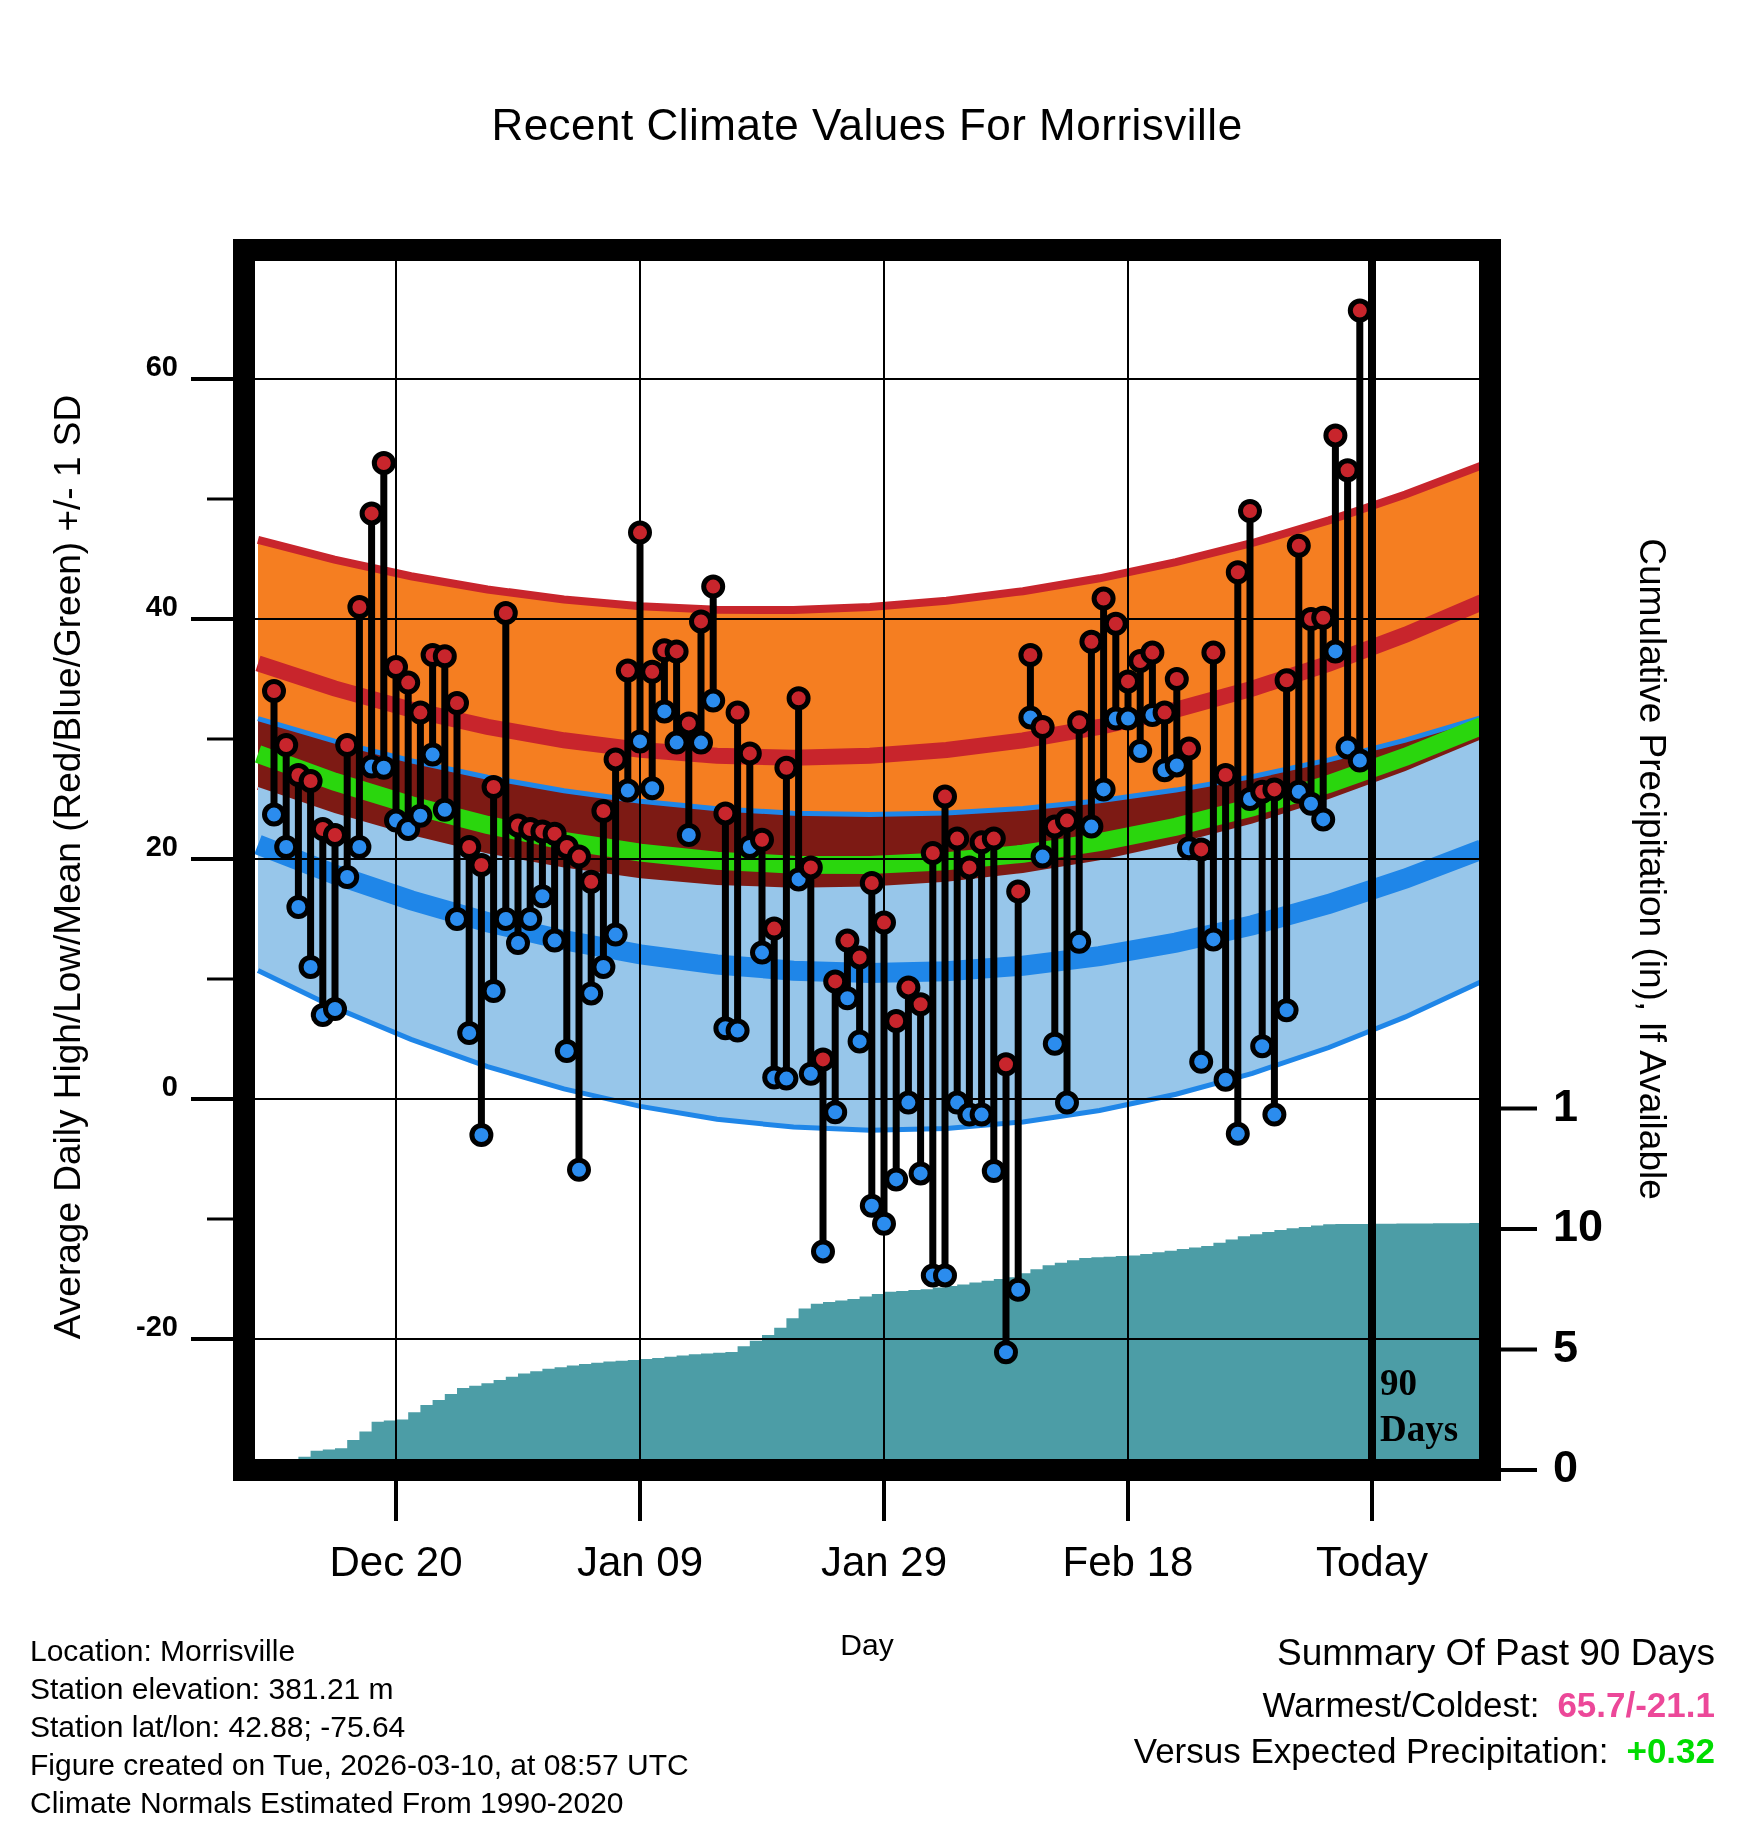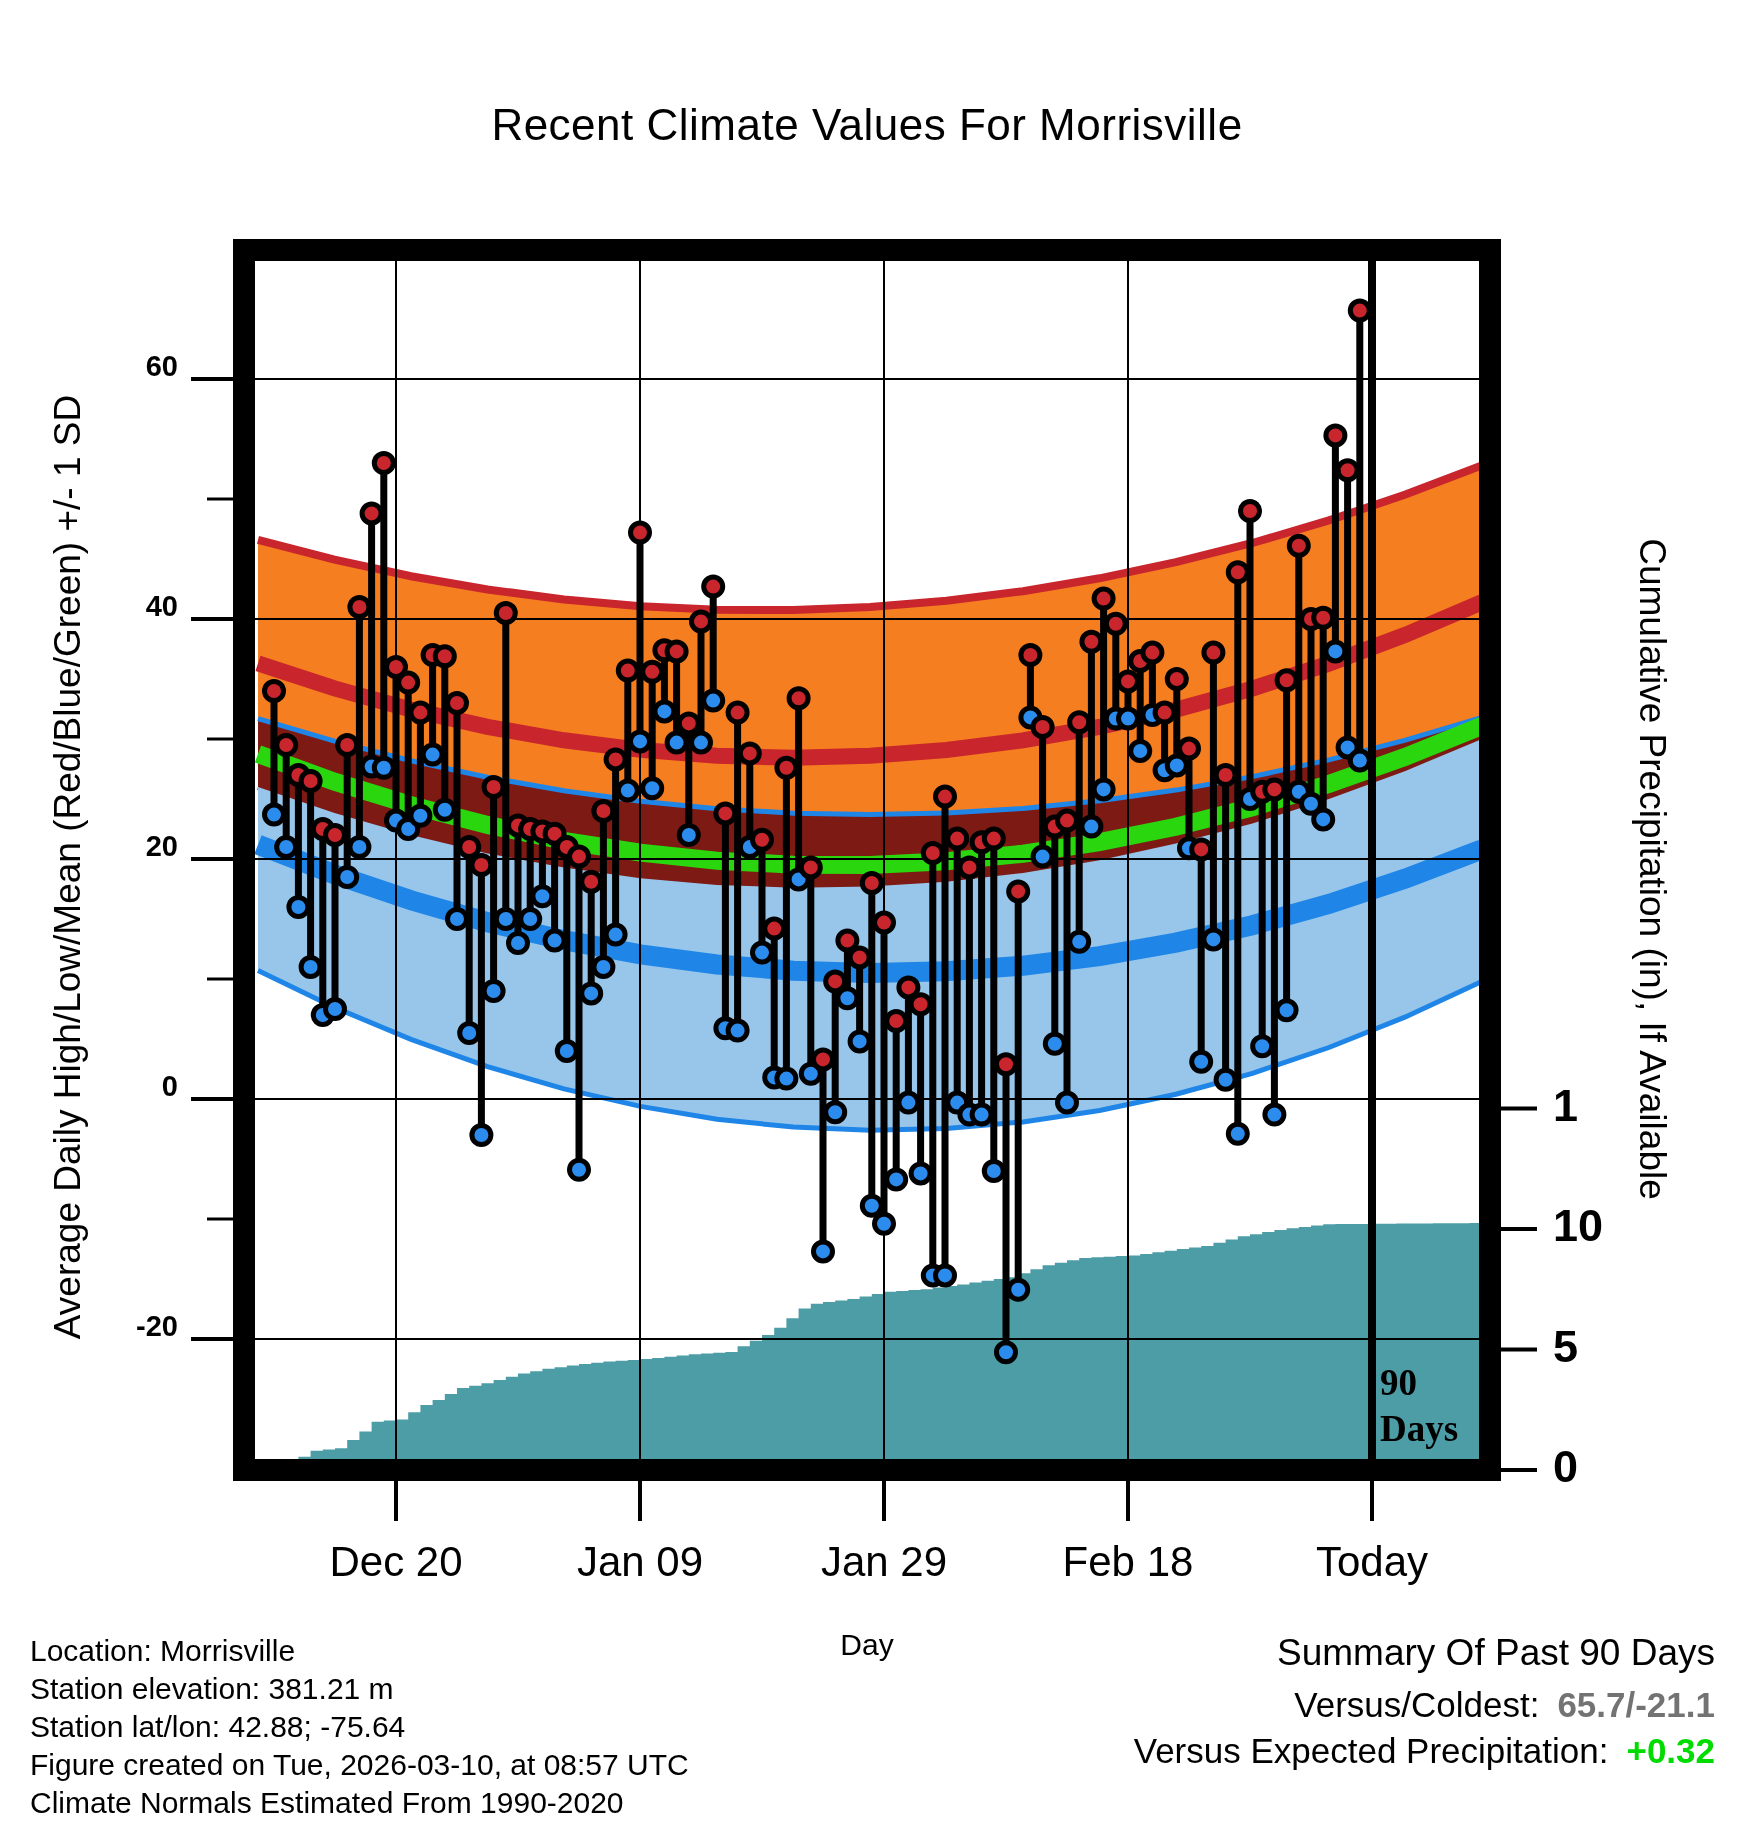--- a/index.html
+++ b/index.html
@@ -541,21 +541,21 @@
   <div id="footer" class="abs">
       <div>Location: Morrisville</div>
       <div>Station elevation: 381.21 m</div>
       <div>Station lat/lon: 42.88; -75.64</div>
       <div>Figure created on Tue, 2026-03-10, at 08:57 UTC</div>
       <div>Climate Normals Estimated From 1990-2020</div>
     </div>
 
   <div id="summary" class="abs">
     <div id="summary-title">Summary Of Past 90 Days</div>
-  <div class="srow"><span>Versus/Coldest:</span><span class="sval" style="color: #737373;">65.7/-21.1</span></div>
+  <div class="srow"><span>Warmest/Coldest:</span><span class="sval" style="color: #ec4899;">65.7/-21.1</span></div>
       <div class="srow"><span>Versus Expected Precipitation:</span><span class="sval" style="color: rgb(0, 220, 0);">+0.32</span></div>
     </div>
 <div class="abs ytick" style="left: 28px; top: 350px;">60</div>
     <div class="abs ytick" style="left: 28px; top: 590px;">40</div>
     <div class="abs ytick" style="left: 28px; top: 830px;">20</div>
     <div class="abs ytick" style="left: 28px; top: 1070px;">0</div>
     <div class="abs ytick" style="left: 28px; top: 1310px;">-20</div>
     <div class="abs ptick" style="left: 1553px; top: 1079.5px;">1</div>
     <div class="abs ptick" style="left: 1553px; top: 1200px;">10</div>
     <div class="abs ptick" style="left: 1553px; top: 1320.5px;">5</div>

